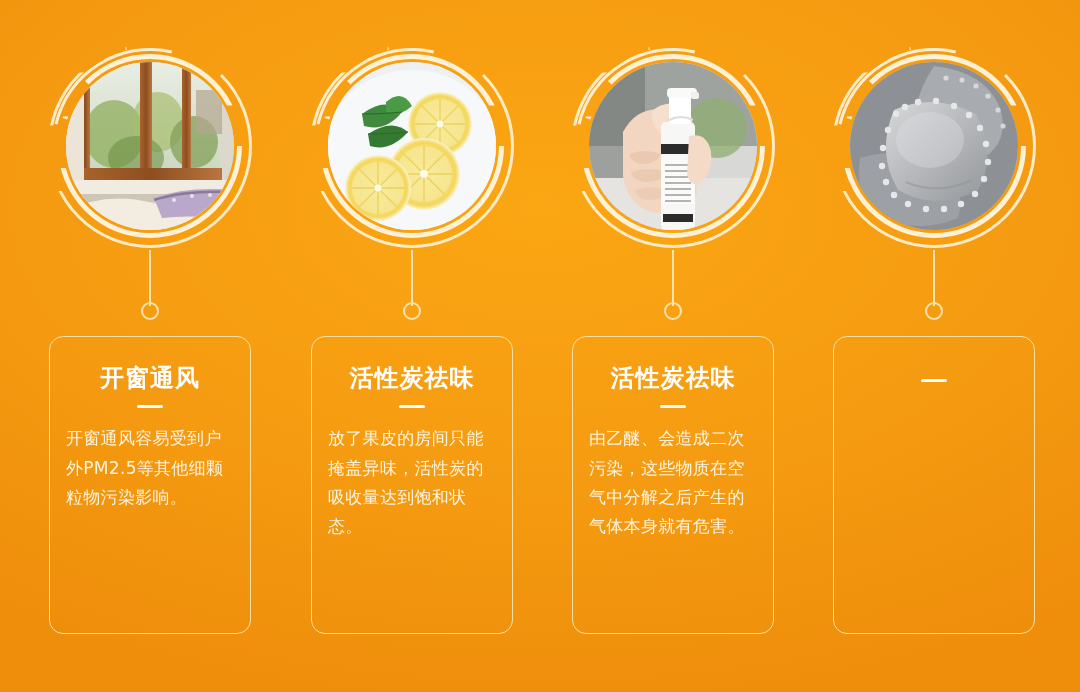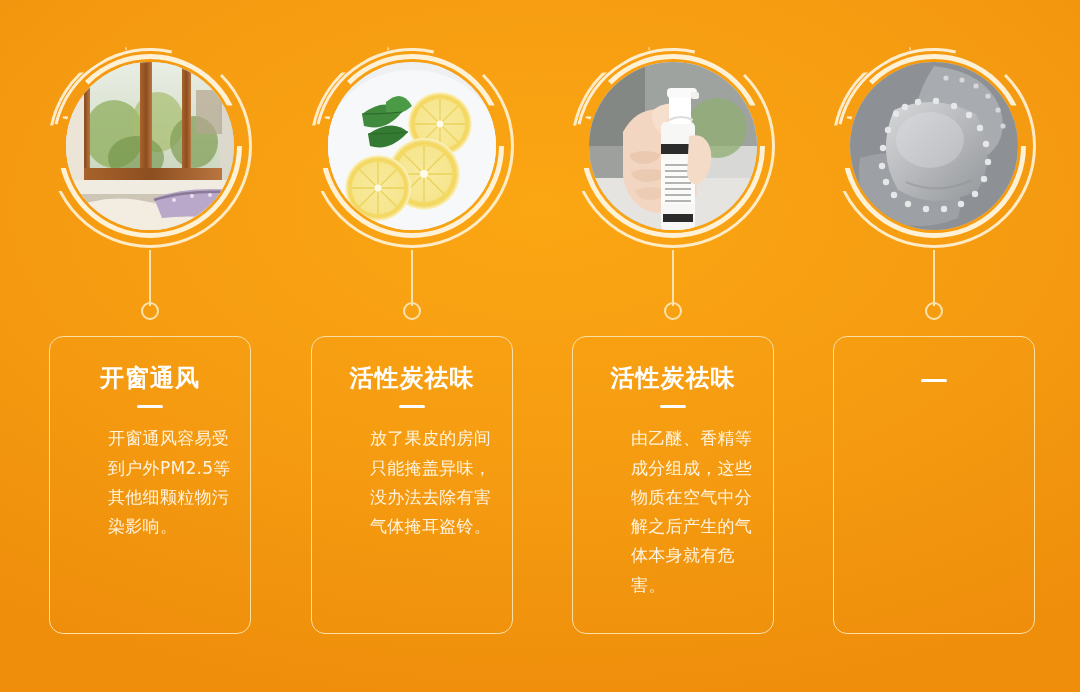--- a/index.html
+++ b/index.html
@@ -143,21 +143,20 @@
     border-radius:2px;
   }
 
   .card-body {
     font-size:17px;
     line-height:1.72;
     color:#FFF4DF;
     text-align:left;
     letter-spacing:.3px;
     padding:0 2px;
-    margin-left:42px;
   }
 </style>
 </head>
 <body>
 
 <div class="stage">
 
   <div class="col" style="left:19px">
 
     <div class="circle-wrap">
@@ -290,21 +289,21 @@
       <div class="ring-outer"></div>
       <div class="ring-accent"></div>
     </div>
 
     <div class="connector-line"></div>
     <div class="connector-dot"></div>
 
     <div class="card">
       <div class="card-title">活性炭祛味</div>
       <div class="card-divider"></div>
-      <div class="card-body">放了果皮的房间只能掩盖异味，没办法去除有害气体掩耳盗铃。</div>
+      <div class="card-body">放了果皮的房间只能掩盖异味，活性炭的吸收量达到饱和状态。</div>
     </div>
   </div>
 
   <div class="col" style="left:542px">
 
     <div class="circle-wrap">
       <div class="photo">
         <svg viewBox="0 0 168 168" preserveAspectRatio="xMidYMid slice">
           <rect width="168" height="168" fill="#d8d8d6"></rect>
           <rect x="0" y="0" width="168" height="84" fill="#9fa3a0"></rect>
@@ -344,21 +343,21 @@
       <div class="ring-outer"></div>
       <div class="ring-accent"></div>
     </div>
 
     <div class="connector-line"></div>
     <div class="connector-dot"></div>
 
     <div class="card">
       <div class="card-title">活性炭祛味</div>
       <div class="card-divider"></div>
-      <div class="card-body">由乙醚、香精等成分组成，这些物质在空气中分解之后产生的气体本身就有危害。</div>
+      <div class="card-body">由乙醚、会造成二次污染，这些物质在空气中分解之后产生的气体本身就有危害。</div>
     </div>
   </div>
 
   <div class="col" style="left:803px">
 
     <div class="circle-wrap">
       <div class="photo">
         <svg viewBox="0 0 168 168" preserveAspectRatio="xMidYMid slice">
           <defs>
             <linearGradient id="bag" x1="0" y1="0" x2="1" y2="1">

